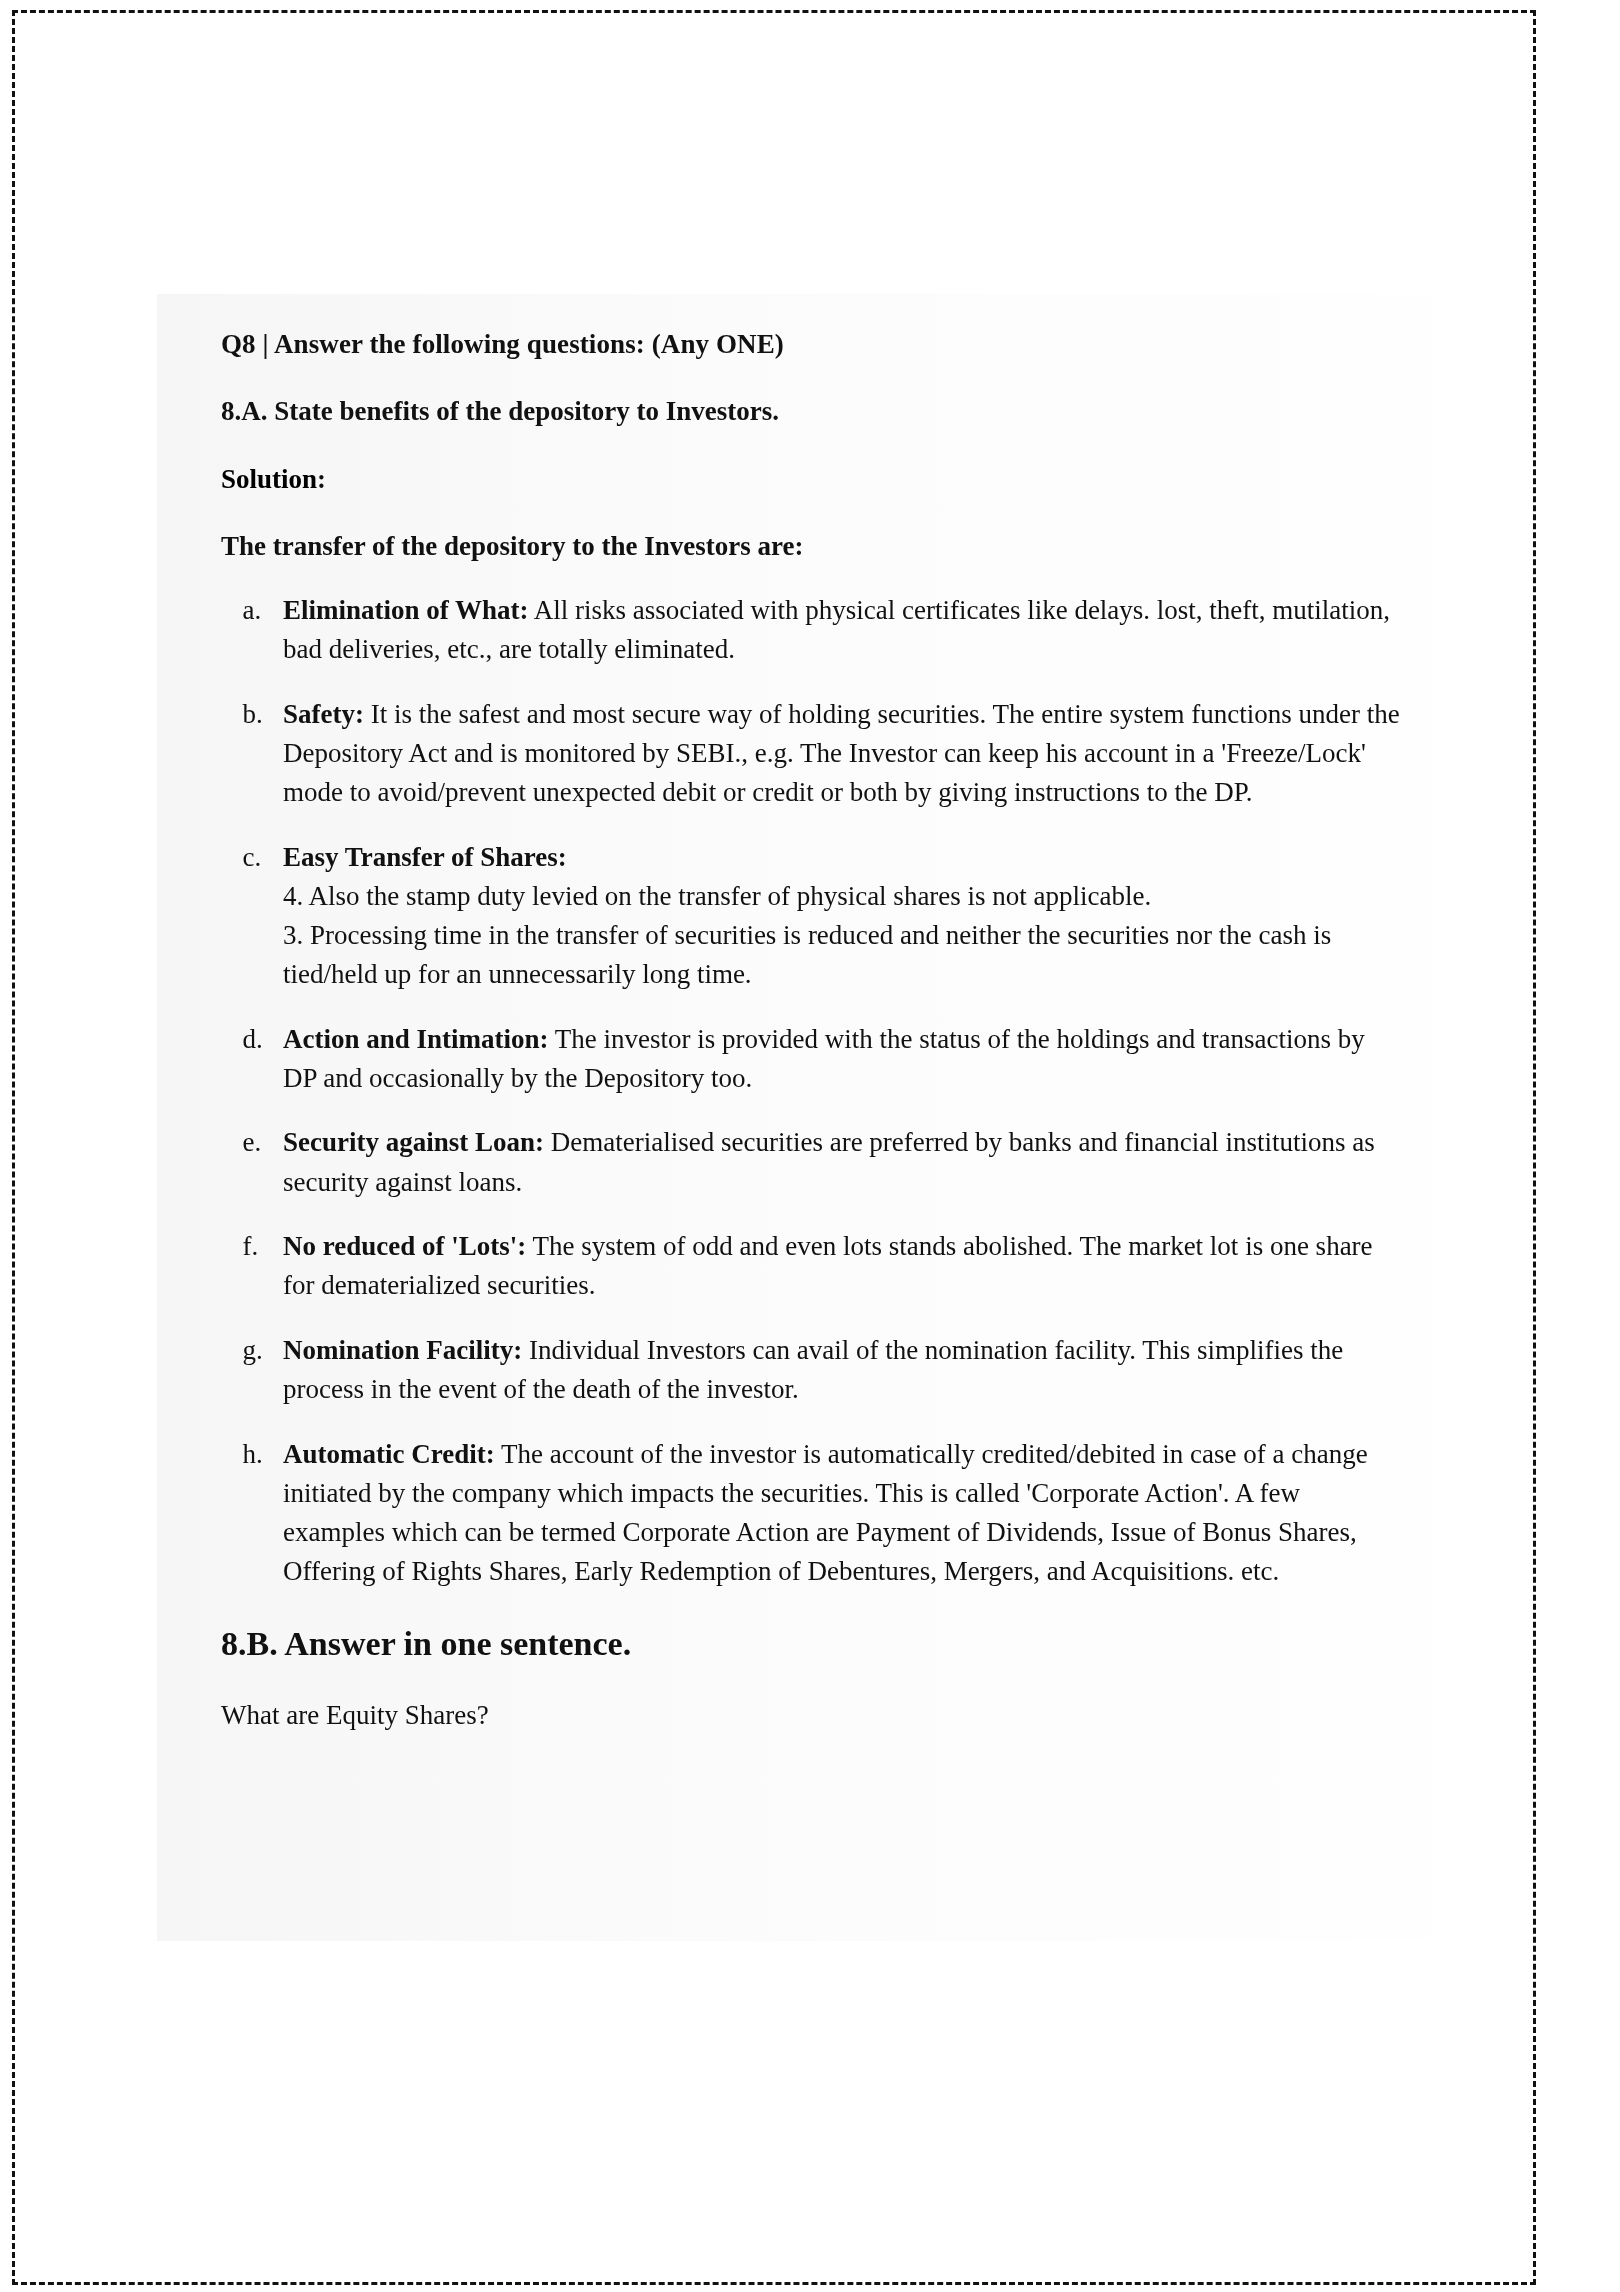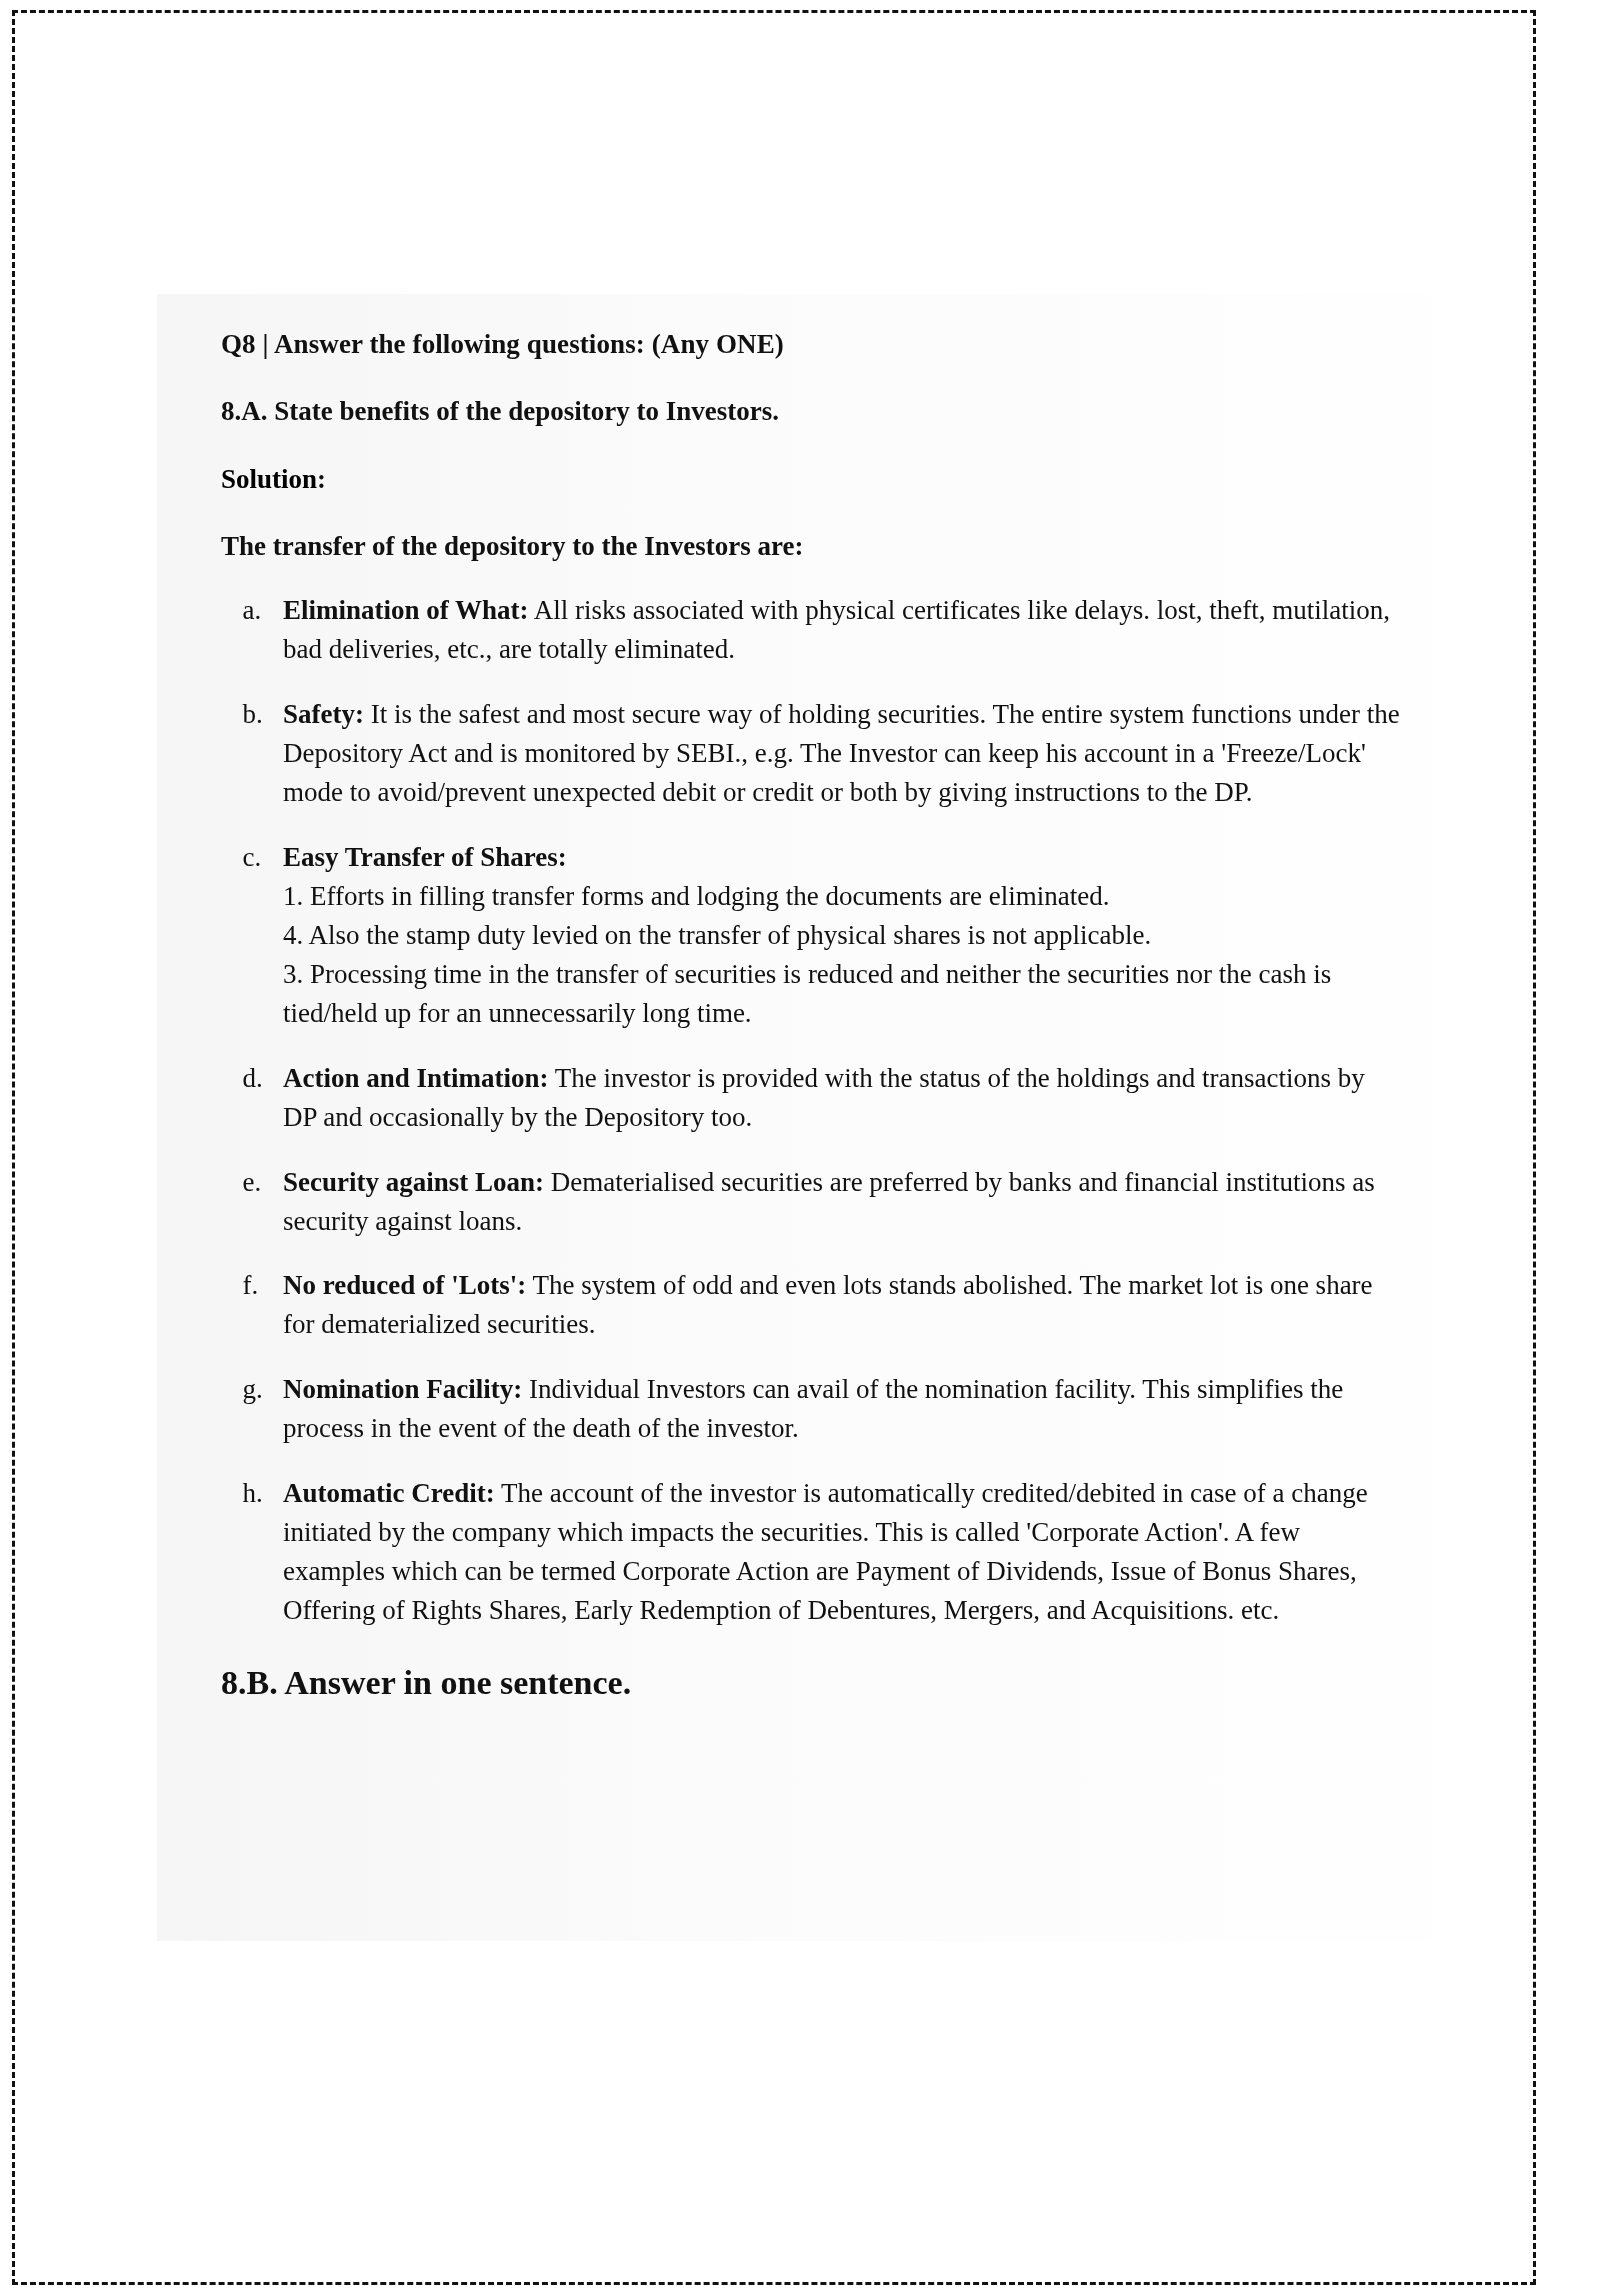--- a/index.html
+++ b/index.html
@@ -139,29 +139,29 @@
     <p class="solution-line">
       <span class="solution-word">Solution</span><span class="solution-colon">:</span>
     </p>
 
     <p class="intro-line">The transfer of the depository to the Investors are:</p>
 
     <ol class="benefits" id="benefits-list">
         <li><span class="marker">a.</span><span class="term">Elimination of What:</span><span> All risks associated with physical certificates like delays. lost, theft, mutilation, bad deliveries, etc., are totally eliminated.</span></li>
         <li><span class="marker">b.</span><span class="term">Safety:</span><span> It is the safest and most secure way of holding securities. The entire system functions under the Depository Act and is monitored by SEBI., e.g. The Investor can keep his account in a 'Freeze/Lock' mode to avoid/prevent unexpected debit or credit or both by giving instructions to the DP.</span></li>
         <li><span class="marker">c.</span><span class="term">Easy Transfer of Shares:</span><span class="sub-points">
-            <span class="sub-line">1. Efforts in filling transfer forms and lodging the documents are eliminated.</span>
             <span class="sub-line">4. Also the stamp duty levied on the transfer of physical shares is not applicable.</span>
             <span class="sub-line">3. Processing time in the transfer of securities is reduced and neither the securities nor the cash is tied/held up for an unnecessarily long time.</span>
           </span></li>
         <li><span class="marker">d.</span><span class="term">Action and Intimation:</span><span> The investor is provided with the status of the holdings and transactions by DP and occasionally by the Depository too.</span></li>
         <li><span class="marker">e.</span><span class="term">Security against Loan:</span><span> Dematerialised securities are preferred by banks and financial institutions as security against loans.</span></li>
         <li><span class="marker">f.</span><span class="term">No reduced of 'Lots':</span><span> The system of odd and even lots stands abolished. The market lot is one share for dematerialized securities.</span></li>
         <li><span class="marker">g.</span><span class="term">Nomination Facility:</span><span> Individual Investors can avail of the nomination facility. This simplifies the process in the event of the death of the investor.</span></li>
         <li><span class="marker">h.</span><span class="term">Automatic Credit:</span><span> The account of the investor is automatically credited/debited in case of a change initiated by the company which impacts the securities. This is called 'Corporate Action'. A few examples which can be termed Corporate Action are Payment of Dividends, Issue of Bonus Shares, Offering of Rights Shares, Early Redemption of Debentures, Mergers, and Acquisitions. etc.</span></li>
       </ol>
 
     <p class="sec-b-head">8.B. Answer in one sentence.</p>
 
+    <p class="sec-b-q">What are Equity Shares?</p>
 
   </div>
 </div>
 
 
 </body></html>

